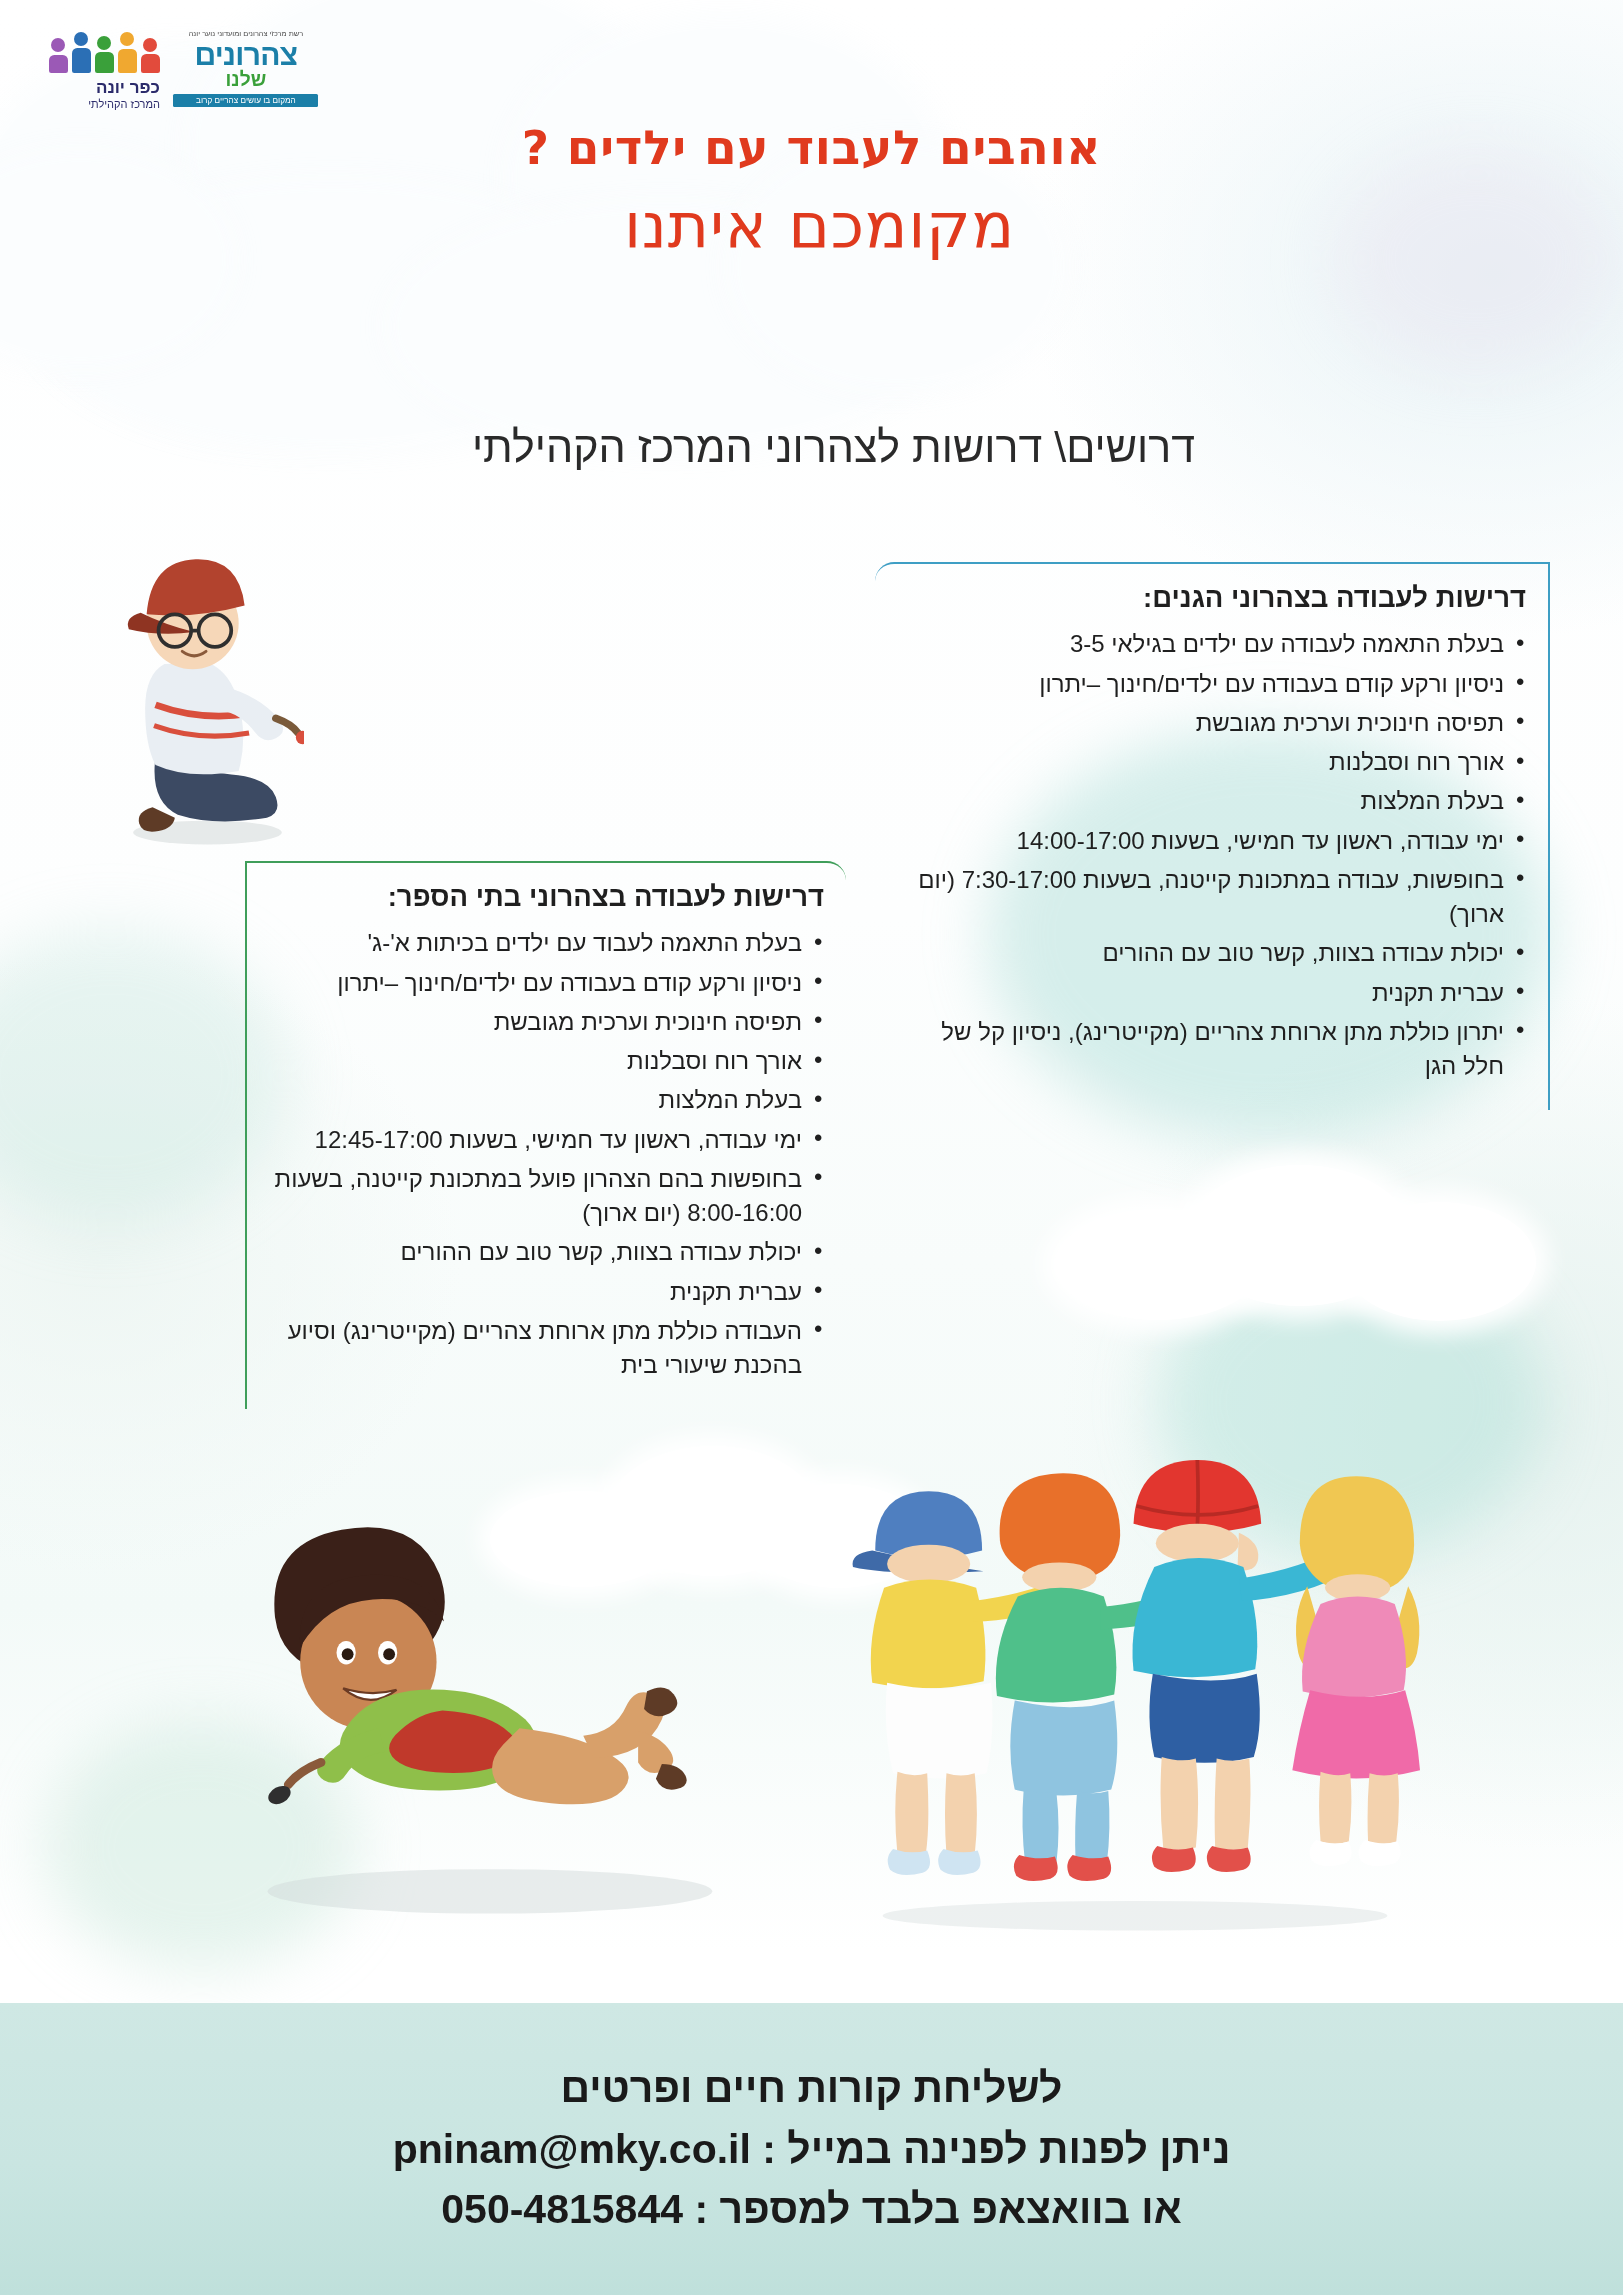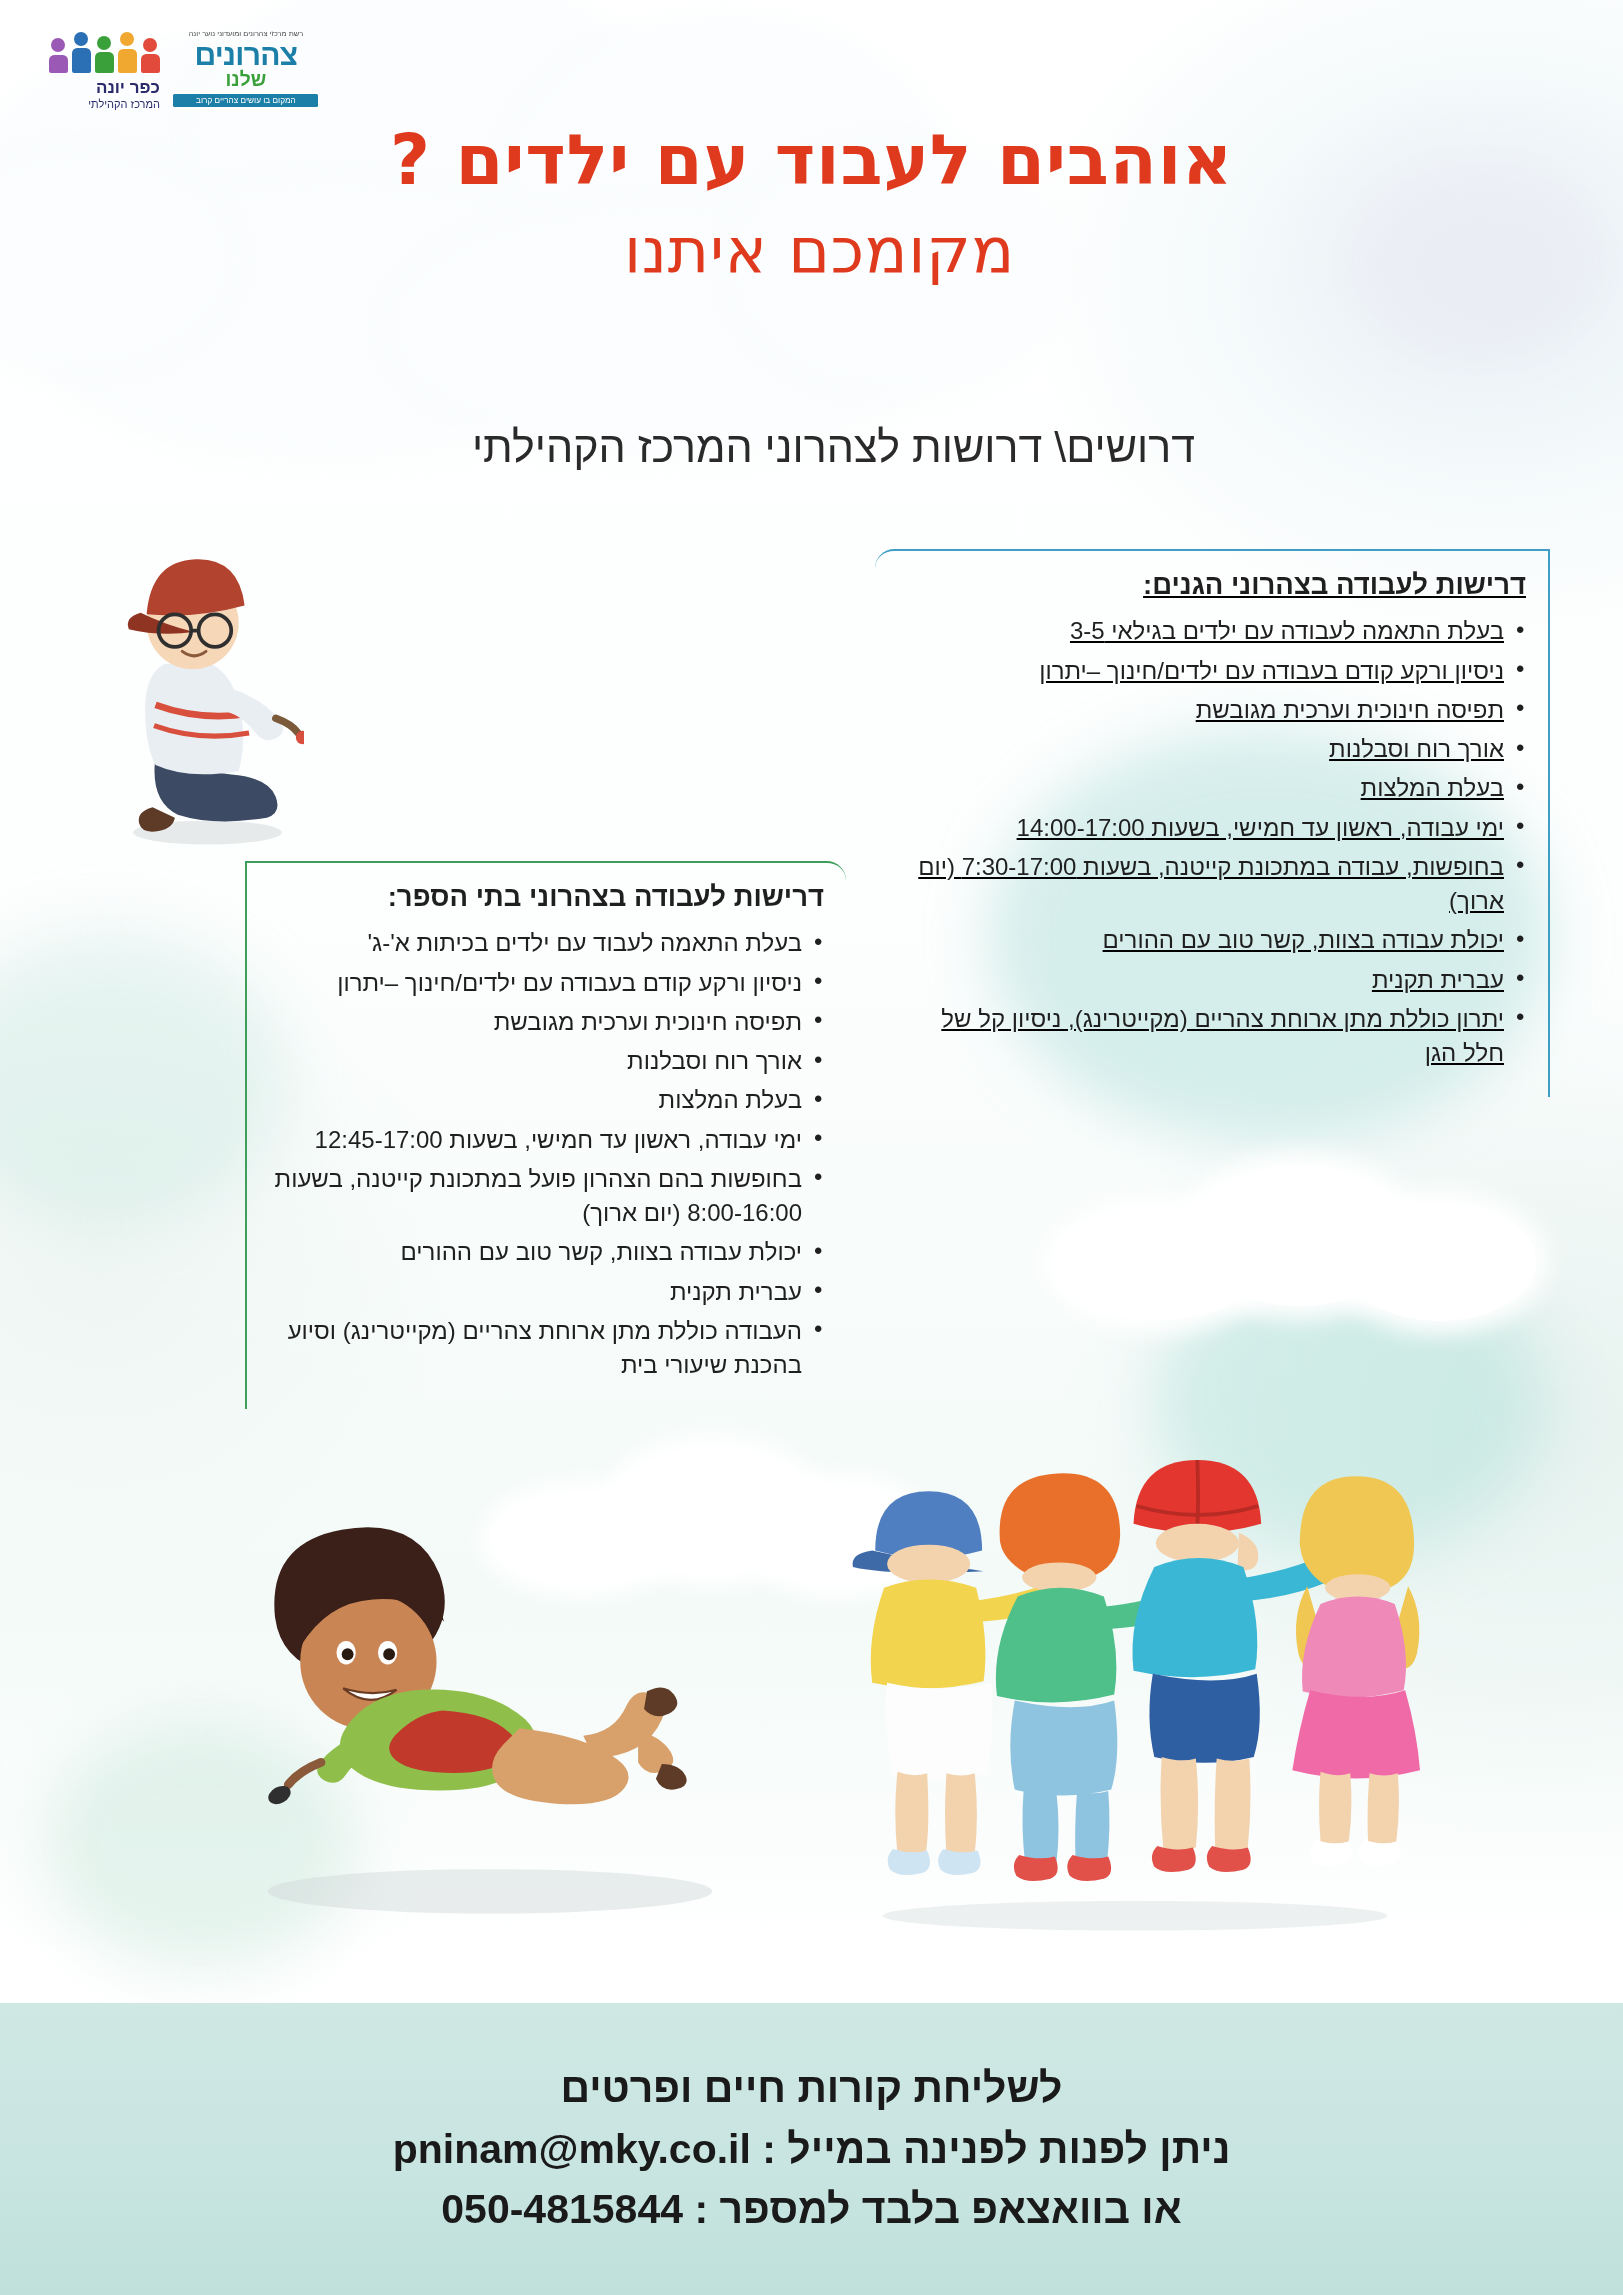--- a/index.html
+++ b/index.html
@@ -115,21 +115,21 @@
   .headline {
     position: absolute;
     left: 0;
     right: 0;
     top: 122px;
     text-align: center;
     z-index: 30;
   }
   .headline .l1 {
     font-family: "DejaVu Sans", sans-serif;
-    font-size: 69px;
+    font-size: 47px;
     font-weight: bold;
     color: #e03a1e;
     line-height: 1.12;
     letter-spacing: 0.7px;
   }
   .headline .l2 {
     font-family: "DejaVu Sans", sans-serif;
     font-size: 63px;
     font-weight: normal;
     color: #e03a1e;
@@ -153,26 +153,25 @@
   
   .card {
     position: absolute;
     z-index: 25;
     background: rgba(255,255,255,0.0);
     padding: 18px 22px 22px 22px;
     box-sizing: border-box;
   }
   .card-gan {
     left: 875px;
-    top: 549px;
+    top: 562px;
     width: 675px;
     border-top: 2.2px solid #3e9ec4;
     border-right: 2.2px solid #3e9ec4;
     border-radius: 19.3px 0 0 0;
-    text-decoration: underline;
   }
   .card-sefer {
     left: 245px;
     top: 861px;
     width: 601px;
     border-top: 2.2px solid #3f9e5a;
     border-left: 2.2px solid #3f9e5a;
     border-radius: 0 19.3px 0 0;
   }
   .card h2 {

